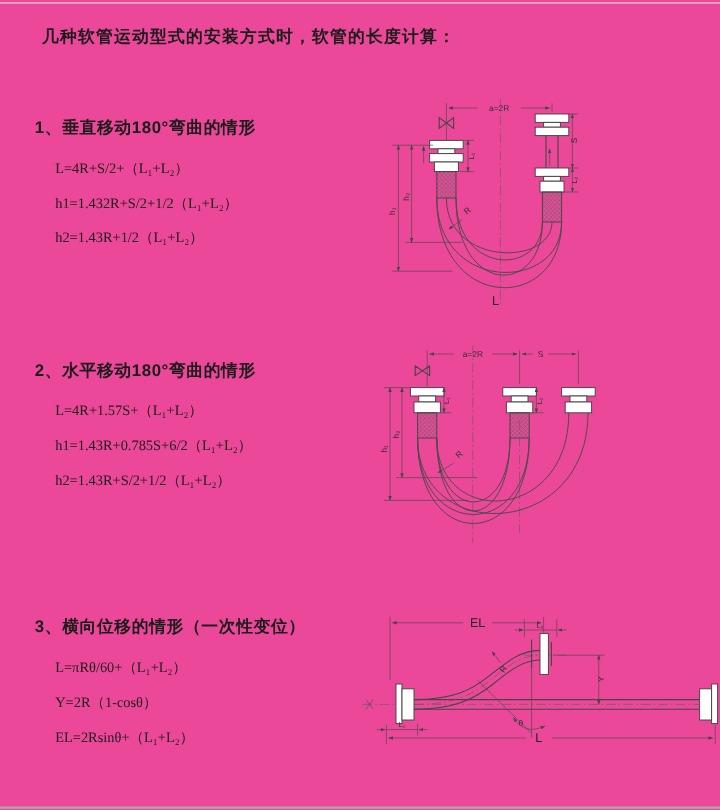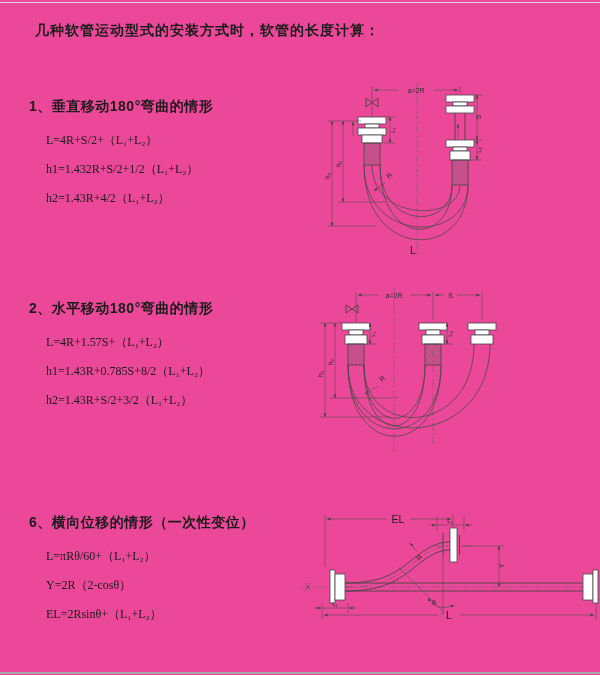--- a/index.html
+++ b/index.html
@@ -35,34 +35,34 @@
 <div class="page">
   <div class="edge-top"></div>
   <div class="edge-bottom"></div>
 
   <div class="title">几种软管运动型式的安装方式时，软管的长度计算：</div>
 
   <div class="section sec1">
     <div class="heading">1、垂直移动180°弯曲的情形</div>
     <div class="formula">L=4R+S/2+（L₁+L₂）</div>
     <div class="formula">h1=1.432R+S/2+1/2（L₁+L₂）</div>
-    <div class="formula">h2=1.43R+4/2（L₁+L₂）</div>
+    <div class="formula">h2=1.43R+1/2（L₁+L₂）</div>
   </div>
 
   <div class="section sec2">
     <div class="heading">2、水平移动180°弯曲的情形</div>
     <div class="formula">L=4R+1.57S+（L₁+L₂）</div>
-    <div class="formula">h1=1.43R+0.785S+8/2（L₁+L₂）</div>
-    <div class="formula">h2=1.43R+S/2+3/2（L₁+L₂）</div>
+    <div class="formula">h1=1.43R+0.785S+6/2（L₁+L₂）</div>
+    <div class="formula">h2=1.43R+S/2+1/2（L₁+L₂）</div>
   </div>
 
   <div class="section sec3">
-    <div class="heading">6、横向位移的情形（一次性变位）</div>
+    <div class="heading">3、横向位移的情形（一次性变位）</div>
     <div class="formula">L=πRθ/60+（L₁+L₂）</div>
-    <div class="formula">Y=2R（2-cosθ）</div>
+    <div class="formula">Y=2R（1-cosθ）</div>
     <div class="formula">EL=2Rsinθ+（L₁+L₂）</div>
   </div>
 
   <div class="diag d1">
     <svg width="255" height="185" viewBox="0 0 255 185">
       <defs>
         <marker id="a1" viewBox="0 0 8 8" refX="7.5" refY="4" markerWidth="7" markerHeight="7" orient="auto-start-reverse">
           <path d="M0,1 L8,4 L0,7 Z" fill="#454545"></path>
         </marker>
         <pattern id="bp1" width="3.5" height="3.5" patternUnits="userSpaceOnUse">

